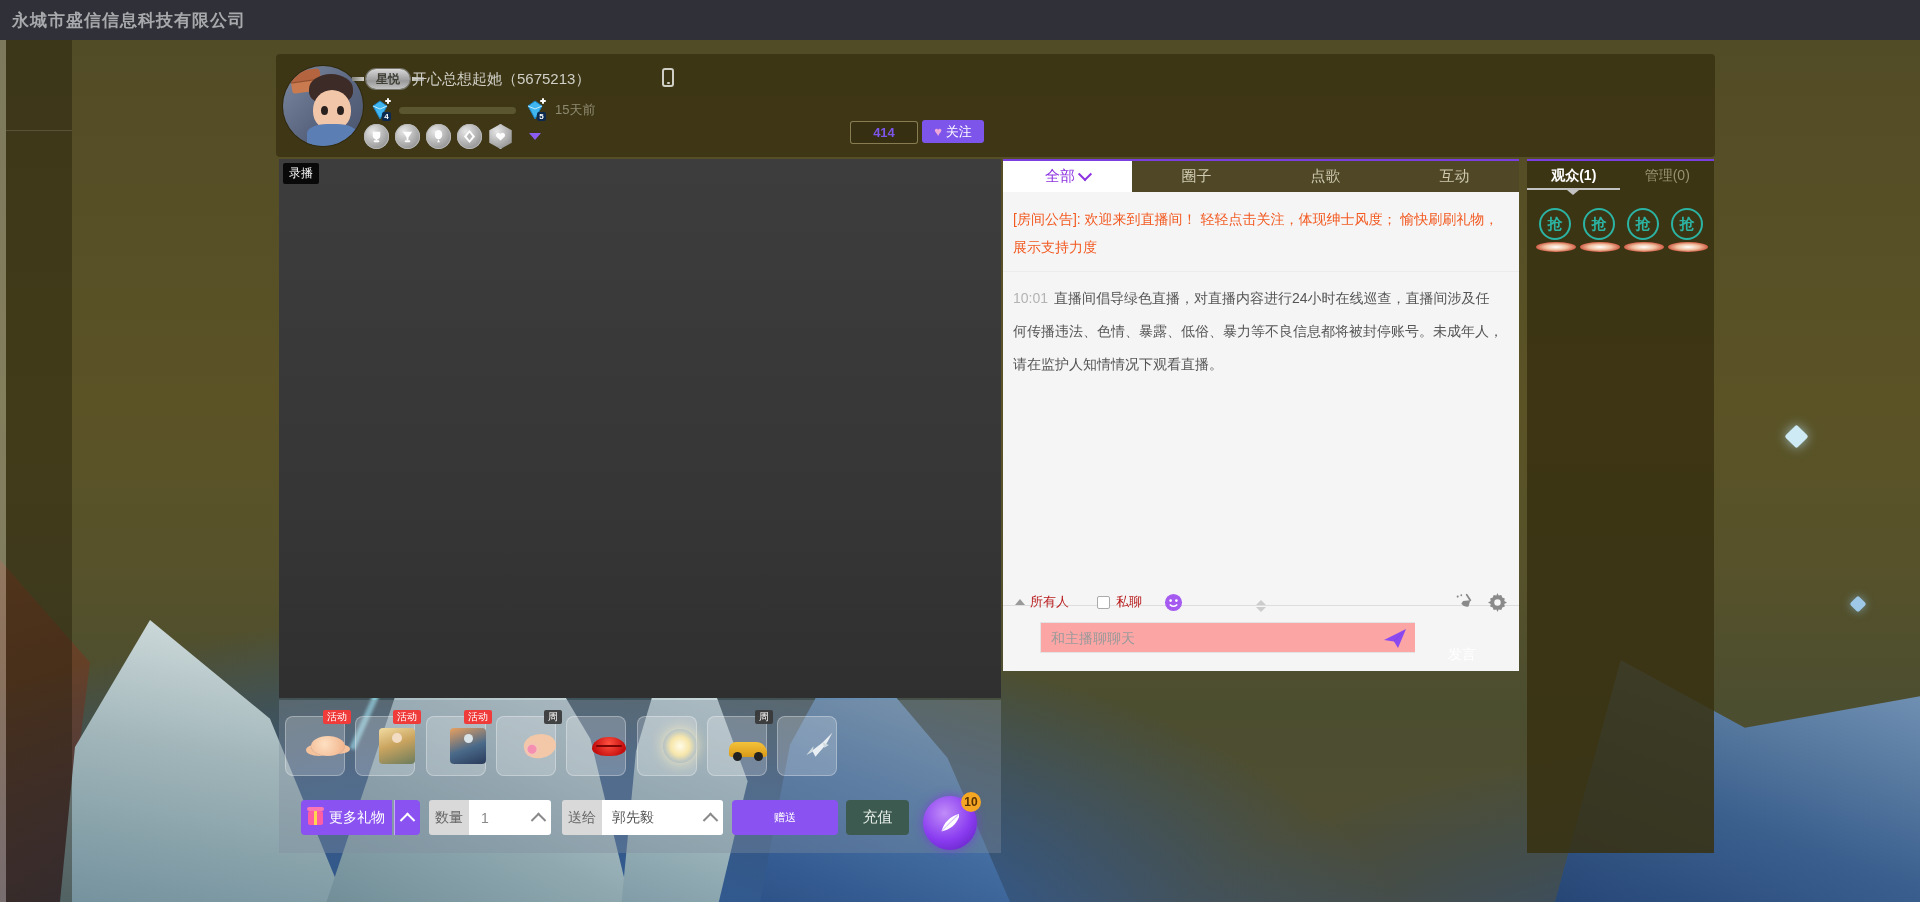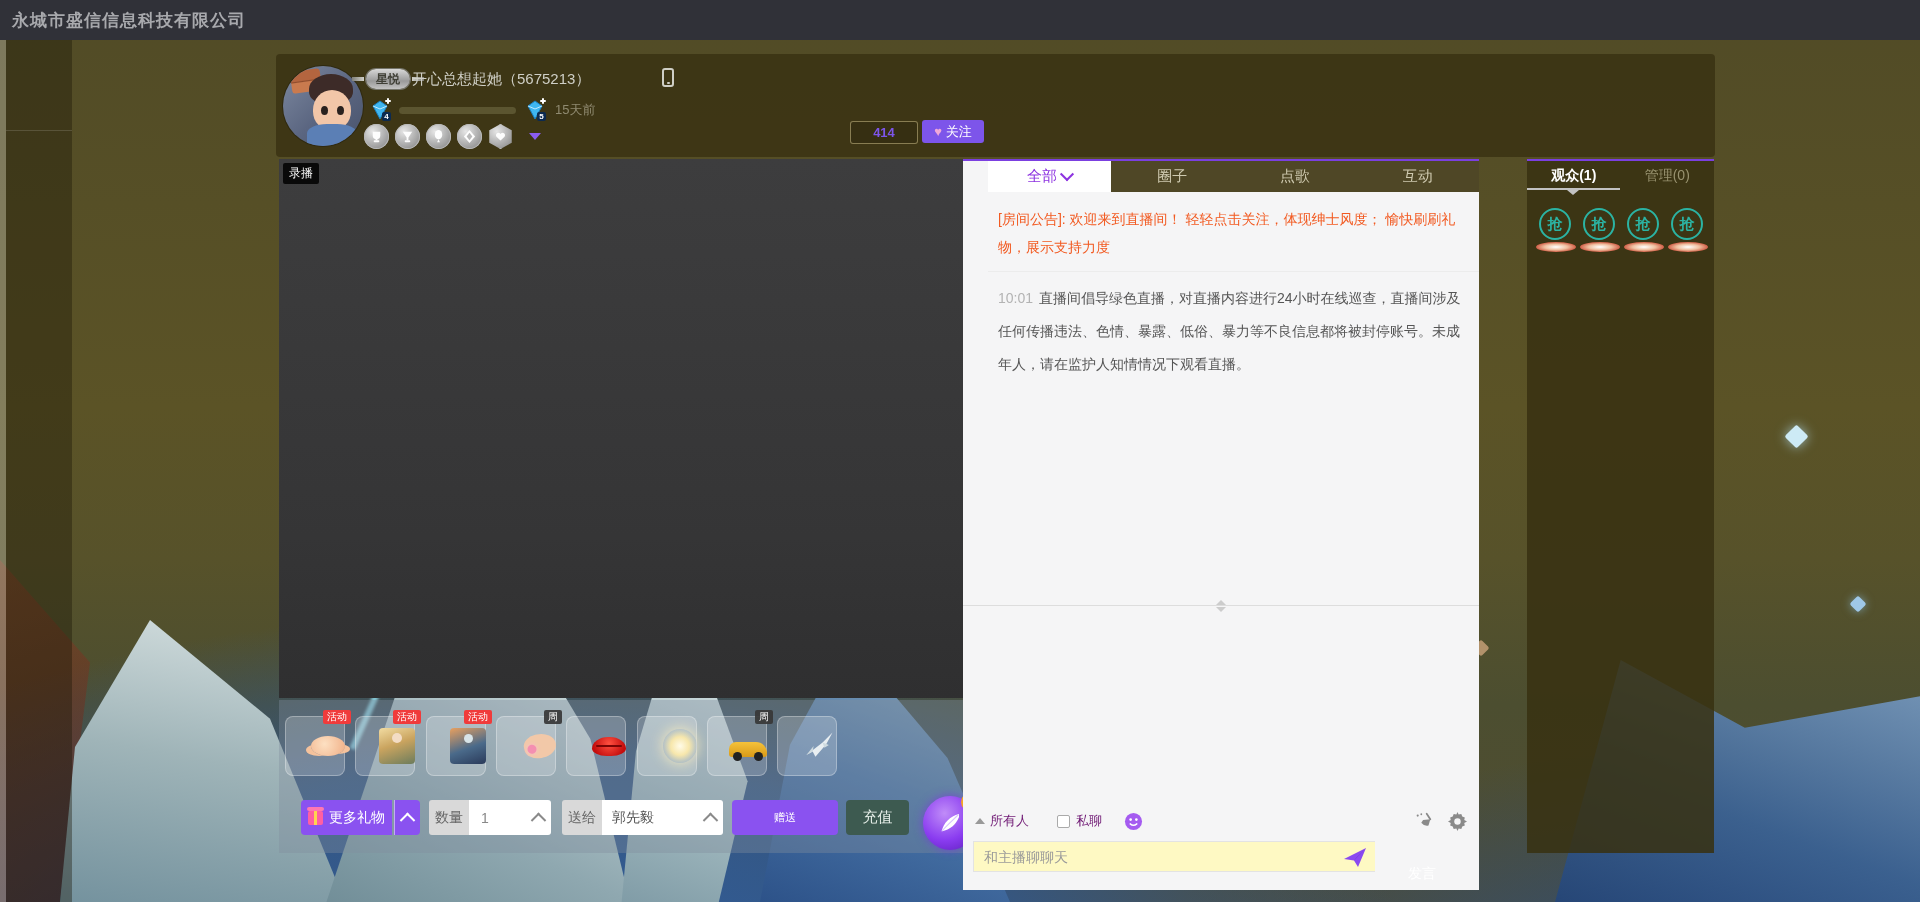--- a/index.html
+++ b/index.html
@@ -137,46 +137,46 @@
   .btn-give{left:453px;width:106px;background:#8a52f0;border-radius:4px;color:#fff;font-size:11px;
             display:flex;align-items:center;justify-content:center;cursor:pointer;}
   .btn-charge{left:567px;width:63px;background:#3d5a50;border-radius:4px;color:#e8f0ea;font-size:15px;
             display:flex;align-items:center;justify-content:center;cursor:pointer;}
   .feather{position:absolute;left:644px;top:96px;width:54px;height:54px;border-radius:50%;cursor:pointer;
            background:radial-gradient(circle at 40% 32%,#c08cf8 0%,#8a3cf0 55%,#5a1cb8 100%);
            box-shadow:0 0 10px rgba(120,60,220,.8);display:flex;align-items:center;justify-content:center;}
   .feather-badge{position:absolute;top:-4px;right:-4px;width:20px;height:20px;border-radius:50%;background:#f5a623;
            color:#5a3200;font-size:12px;font-weight:bold;display:flex;align-items:center;justify-content:center;}
   
-  .chat{position:absolute;left:963px;top:159px;width:516px;height:731px;background:#f5f5f6;z-index:3;
-        border-top:2px solid #7b3fe0;box-sizing:border-box;padding-left:25px;}
+  .chat{position:absolute;left:1003px;top:159px;width:516px;height:512px;background:#f5f5f6;z-index:3;
+        border-top:2px solid #7b3fe0;box-sizing:border-box;}
   .tabs{display:flex;height:31px;}
   .tab{flex:1;display:flex;align-items:center;justify-content:center;font-size:15px;color:#cfcab0;
        background:rgba(68,59,24,.94);cursor:pointer;gap:5px;}
   .tab.active{background:#fff;color:#8d33e0;}
   .chev-dn{width:8px;height:8px;border-right:2px solid #8d33e0;border-bottom:2px solid #8d33e0;
            transform:rotate(45deg) translate(-2px,-2px);}
   .announce{padding:13px 16px 10px 10px;color:#f25a21;font-size:14px;line-height:28px;border-bottom:1px solid #ececec;}
   .sysmsg{padding:10px 16px 0 10px;color:#555;font-size:14px;line-height:33px;}
   .sys-time{color:#b3b3b3;margin-right:6px;}
   .splitter{position:absolute;left:0;top:444px;width:100%;border-top:1px solid #ddd;}
   .split-handle{position:absolute;left:50%;top:-6px;margin-left:-5px;}
   .split-handle .t{width:0;height:0;border-left:5px solid transparent;border-right:5px solid transparent;}
   .split-handle .up{border-bottom:5px solid #ccc;margin-bottom:2px;}
   .split-handle .dn{border-top:5px solid #ccc;}
   .chat-toolbar{position:absolute;left:12px;right:12px;bottom:58px;height:22px;display:flex;align-items:center;}
   .tri-up-sm{width:0;height:0;border-left:5px solid transparent;border-right:5px solid transparent;
              border-bottom:6px solid #999;margin-right:5px;}
-  .tb-label{color:#701a75;font-size:13px;}
+  .tb-label{color:#b91c1c;font-size:13px;}
   .pm-check{width:13px;height:13px;border:1px solid #aaa;border-radius:2px;margin:0 6px 0 28px;appearance:none;background:#fff;cursor:pointer;}
   .smiley{margin-left:22px;cursor:pointer;display:flex;}
   .tb-right{margin-left:auto;display:flex;align-items:center;gap:14px;}
   .tb-right svg{cursor:pointer;}
   .chat-input-row{position:absolute;left:10px;right:10px;bottom:18px;height:31px;display:flex;}
-  .chat-input{flex:1;position:relative;background:#fef9c3;border:1px solid #e3e3e3;border-right:none;box-sizing:border-box;}
+  .chat-input{flex:1;position:relative;background:#fca5a5;border:1px solid #e3e3e3;border-right:none;box-sizing:border-box;margin-left:27px;}
   .chat-input input{width:100%;height:100%;border:none;outline:none;padding:0 40px 0 10px;font-size:14px;color:#444;
                     box-sizing:border-box;font-family:inherit;background:transparent;}
   .chat-input input::placeholder{color:#9a9a9a;}
   .plane{position:absolute;right:8px;top:5px;cursor:pointer;}
   .btn-send{width:94px;background:#8a56e8;color:#fff;font-size:14px;display:flex;align-items:center;
             justify-content:center;cursor:pointer;margin-top:33px;}
   
   .viewers{position:absolute;left:1527px;top:159px;width:187px;height:694px;z-index:3;
            background:rgba(56,49,18,.86);border-top:2px solid #7b3fe0;box-sizing:border-box;}
   .v-tabs{display:flex;height:29px;align-items:center;position:relative;}

